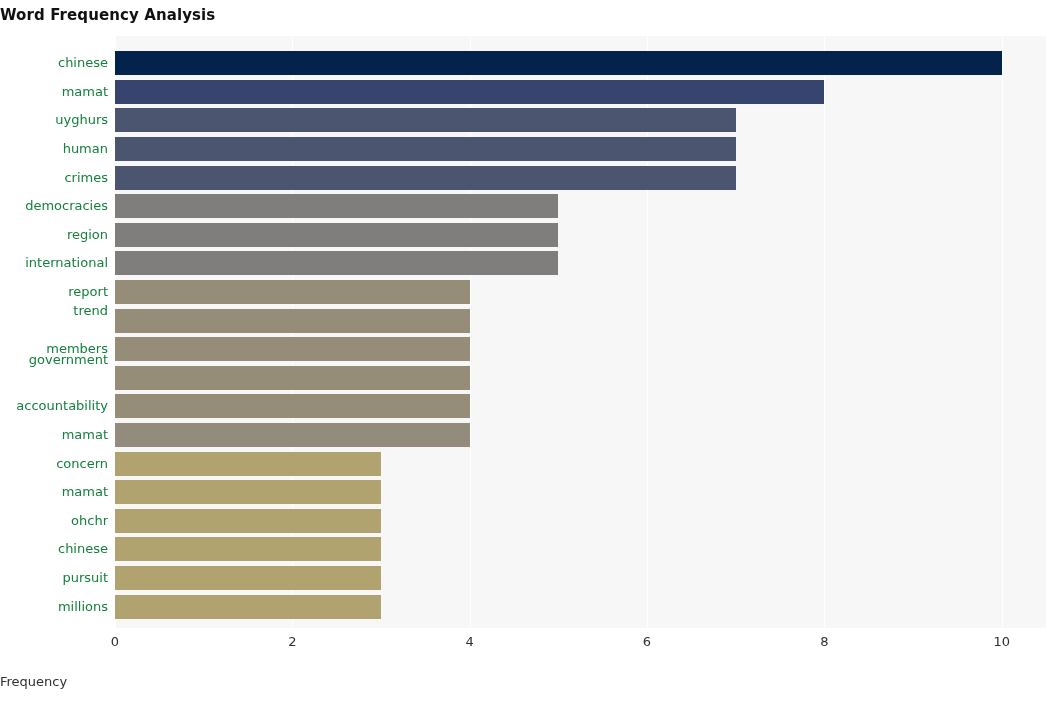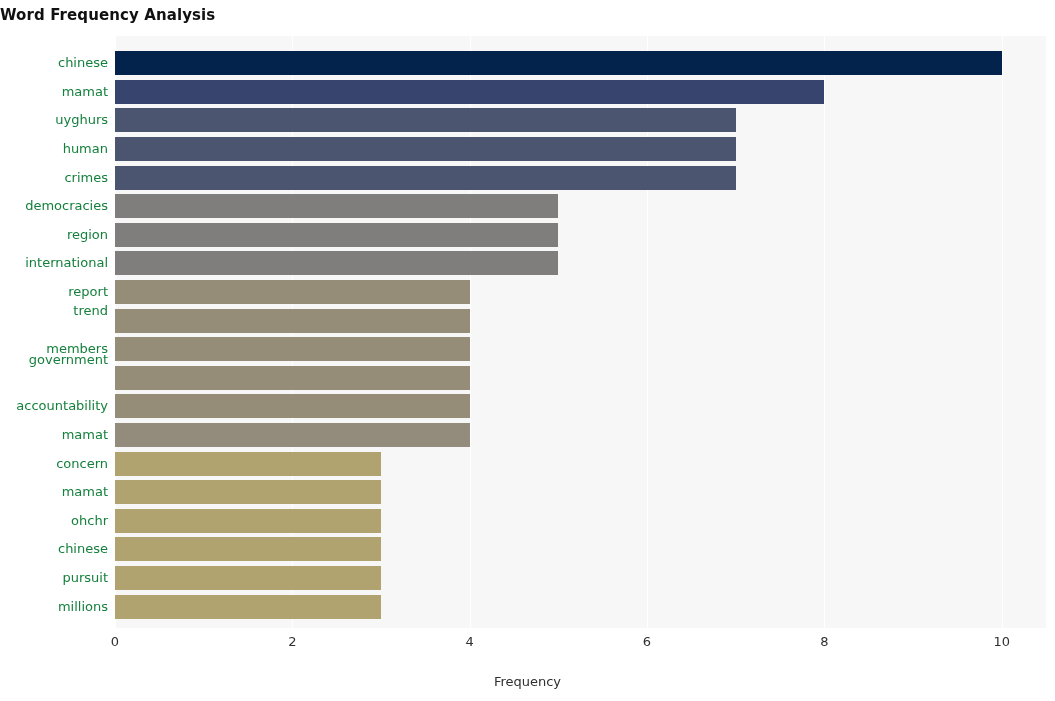--- a/index.html
+++ b/index.html
@@ -91,21 +91,20 @@
     transform: translateX(-50%);
     font-size: 13px;
     color: #303030;
     white-space: nowrap;
   }
   .xaxis-label {
     position: absolute;
     top: 674px;
     left: 0;
     width: 1055px;
-    text-align: center;
     font-size: 13px;
     color: #303030;
   }
 </style>
 </head>
 <body>
 
 <div id="chart-root">
 
   <div class="chart-title">Word Frequency Analysis</div>

